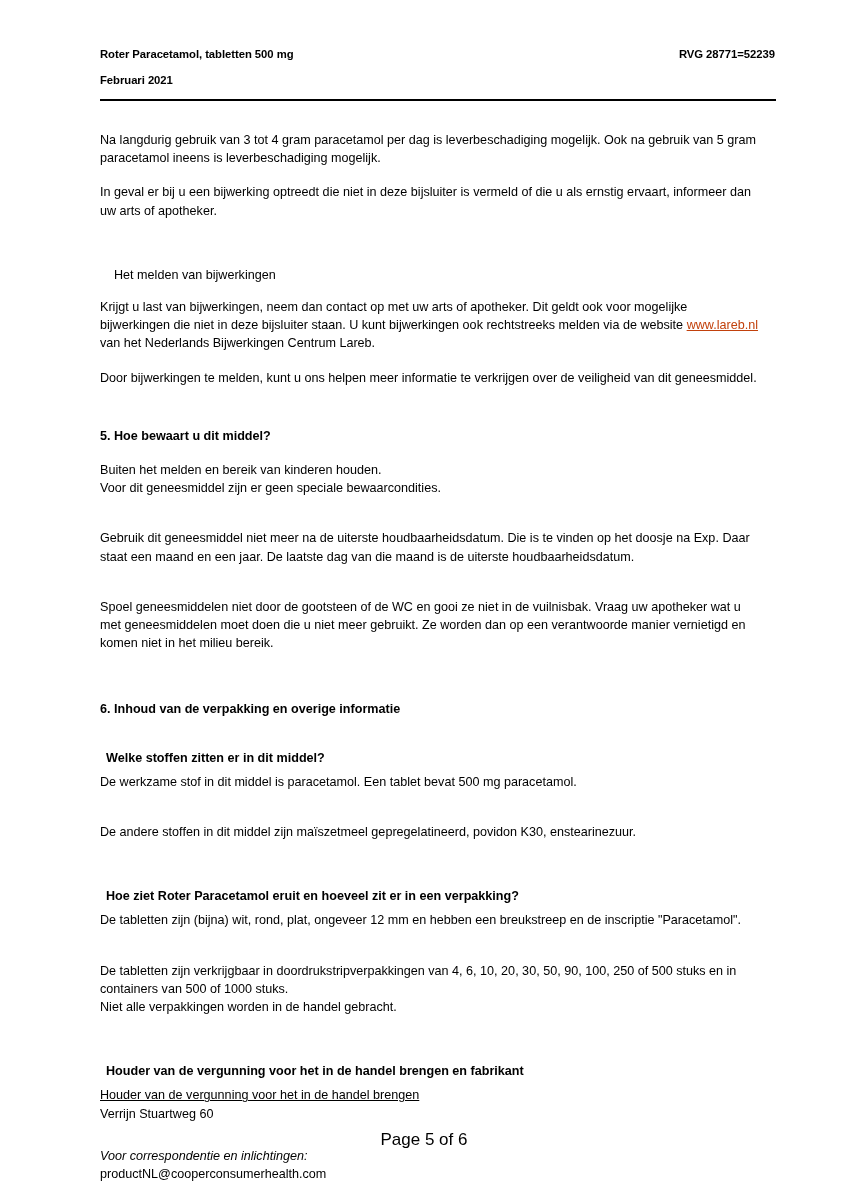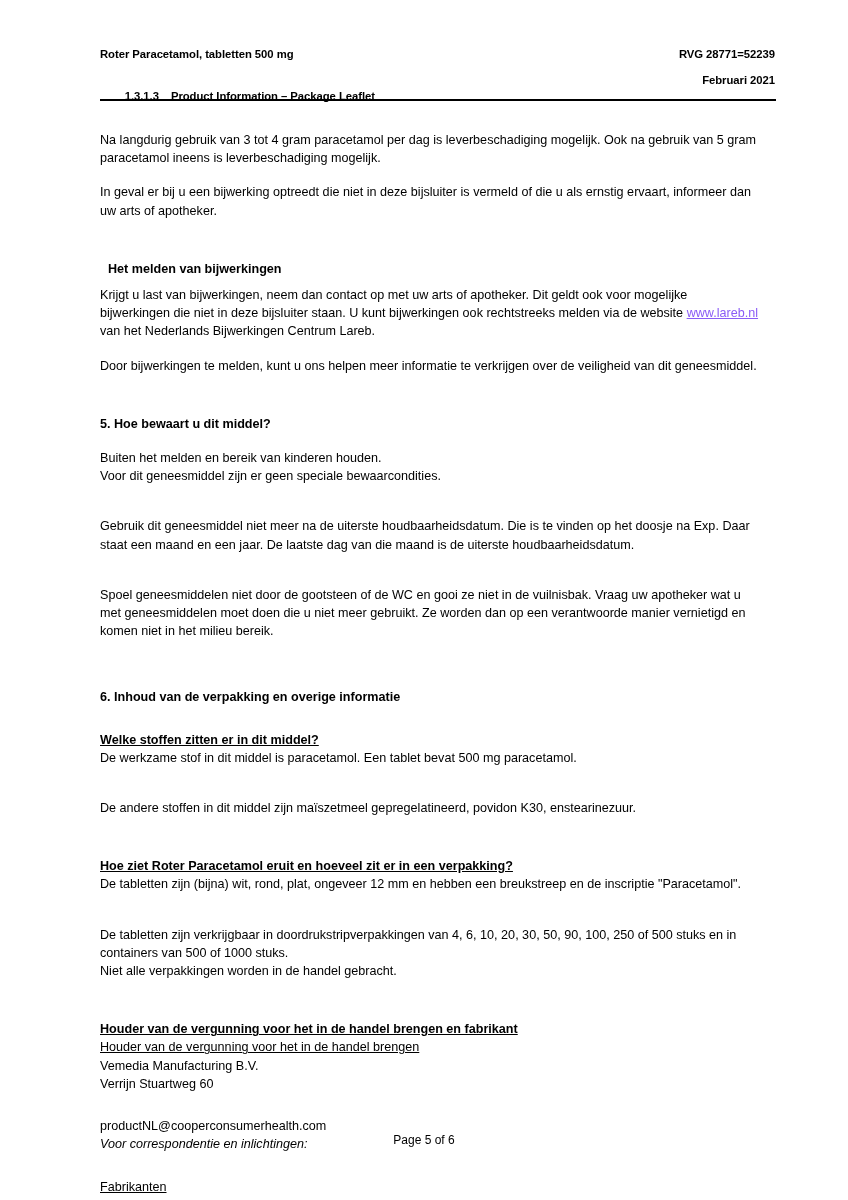--- a/index.html
+++ b/index.html
@@ -69,75 +69,71 @@
   }
 
   .para {
     margin: 0 0 16px 0;
     text-align: left;
     white-space: pre-wrap;
   }
   .para.tight { margin-bottom: 0; }
 
   .heading {
-    font-weight: bold;
-    margin: 8px;
+    font-weight: normal;
+    margin: 14px;
     white-space: pre-wrap;
   }
   .section-heading {
     font-weight: bold;
     margin: 0 0 0 0;
     white-space: pre-wrap;
   }
   .sub-heading {
     font-weight: bold;
-    margin: 0;
-    white-space: pre-wrap;
-    text-decoration: underline;
+    margin: 6px;
+    white-space: pre-wrap;
   }
 
   .gap-s { height: 16px; }
   .gap-m { height: 24px; }
   .gap-l { height: 32px; }
 
   .link {
-    color: #8b5cf6;
+    color: #c2410c;
     text-decoration: underline;
   }
 
   .underlined { text-decoration: underline; }
   .italic { font-style: italic; }
 
   .addr-line { margin: 0; white-space: pre; }
 
   
   .doc-footer {
     position: absolute;
     left: 0;
     top: 1132px;
     width: 848px;
     text-align: center;
-    font-size: 12px;
+    font-size: 17px;
     line-height: 16px;
   }
 </style>
 </head>
 <body>
 
 <div class="page">
 
   <div class="doc-header">
     <div class="header-row">
       <span class="header-left-title">Roter Paracetamol, tabletten 500 mg</span>
       <span class="header-right">RVG 28771=52239</span>
     </div>
     <div class="header-row second">
-      <span class="header-left-sub">
-        <span class="header-sec-num">1.3.1.3</span><span class="header-sec-label">Product Information – Package Leaflet</span>
-      </span>
       <span class="header-right">Februari 2021</span>
     </div>
   </div>
   <div class="header-rule"></div>
 
   <div class="body-content">
 
     <p class="para">Na langdurig gebruik van 3 tot 4 gram paracetamol per dag is leverbeschadiging mogelijk. Ook na gebruik van 5 gram paracetamol ineens is leverbeschadiging mogelijk.</p>
 
     <p class="para">In geval er bij u een bijwerking optreedt die niet in deze bijsluiter is vermeld of die u als ernstig ervaart, informeer dan uw arts of apotheker.</p>
@@ -186,27 +182,26 @@
 
     <div class="gap-s"></div>
 
     <p class="para tight">De tabletten zijn verkrijgbaar in doordrukstripverpakkingen van 4, 6, 10, 20, 30, 50, 90, 100, 250 of 500 stuks en in containers van 500 of 1000 stuks.</p>
     <p class="para">Niet alle verpakkingen worden in de handel gebracht.</p>
 
     <div class="gap-m"></div>
 
     <p class="sub-heading">Houder van de vergunning voor het in de handel brengen en fabrikant</p>
     <p class="addr-line underlined">Houder van de vergunning voor het in de handel brengen</p>
-    <p class="addr-line">Vemedia Manufacturing B.V.</p>
     <p class="addr-line">Verrijn Stuartweg 60</p>
 
     <div class="gap-m"></div>
 
+    <p class="addr-line italic">Voor correspondentie en inlichtingen:</p>
     <p class="addr-line">productNL@cooperconsumerhealth.com</p>
-    <p class="addr-line italic">Voor correspondentie en inlichtingen:</p>
 
     <div class="gap-m"></div>
 
     <p class="addr-line underlined">Fabrikanten</p>
     <p class="addr-line">Aurobindo Pharma BV</p>
 
   </div>
 
   <div class="doc-footer">
     <span>Page 5 of 6</span>

